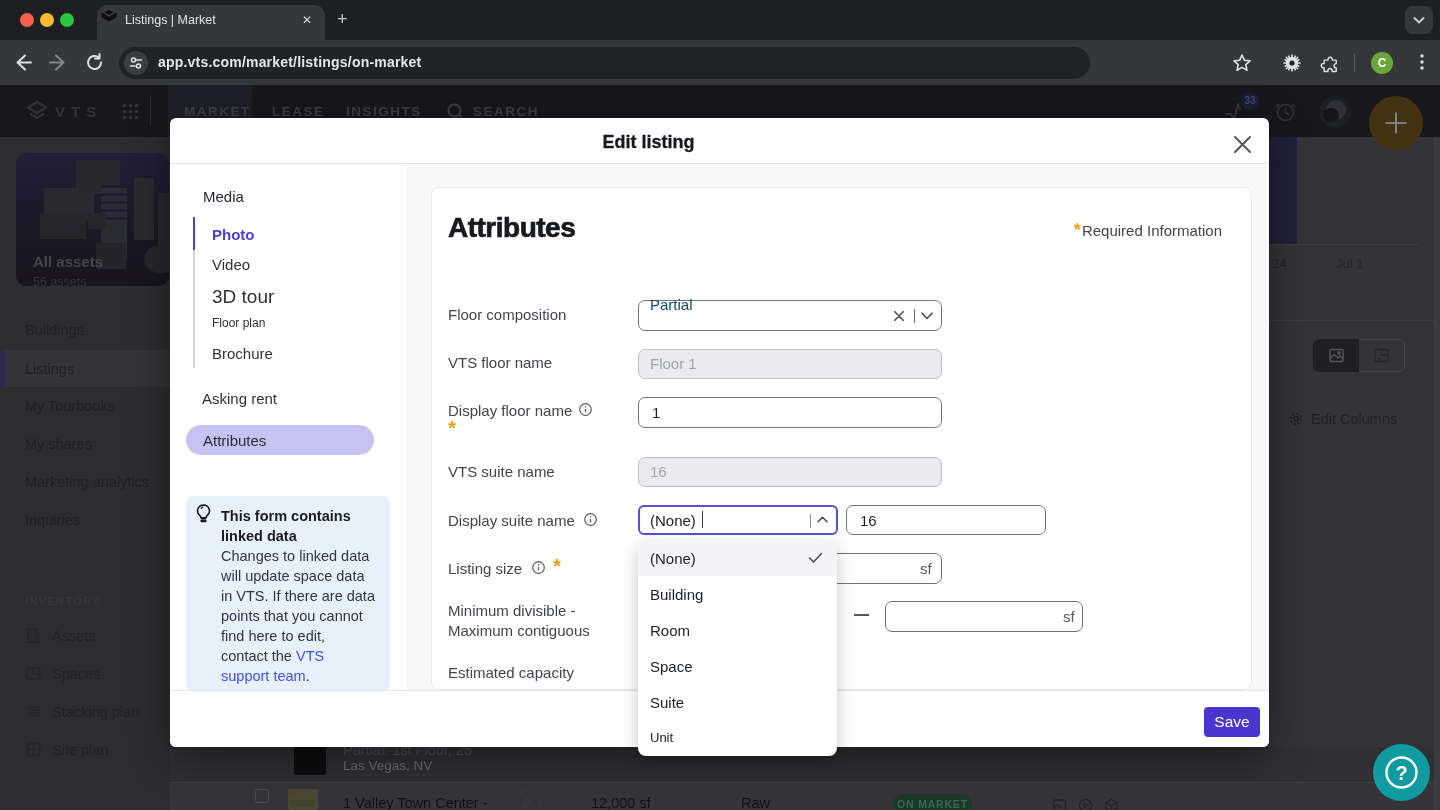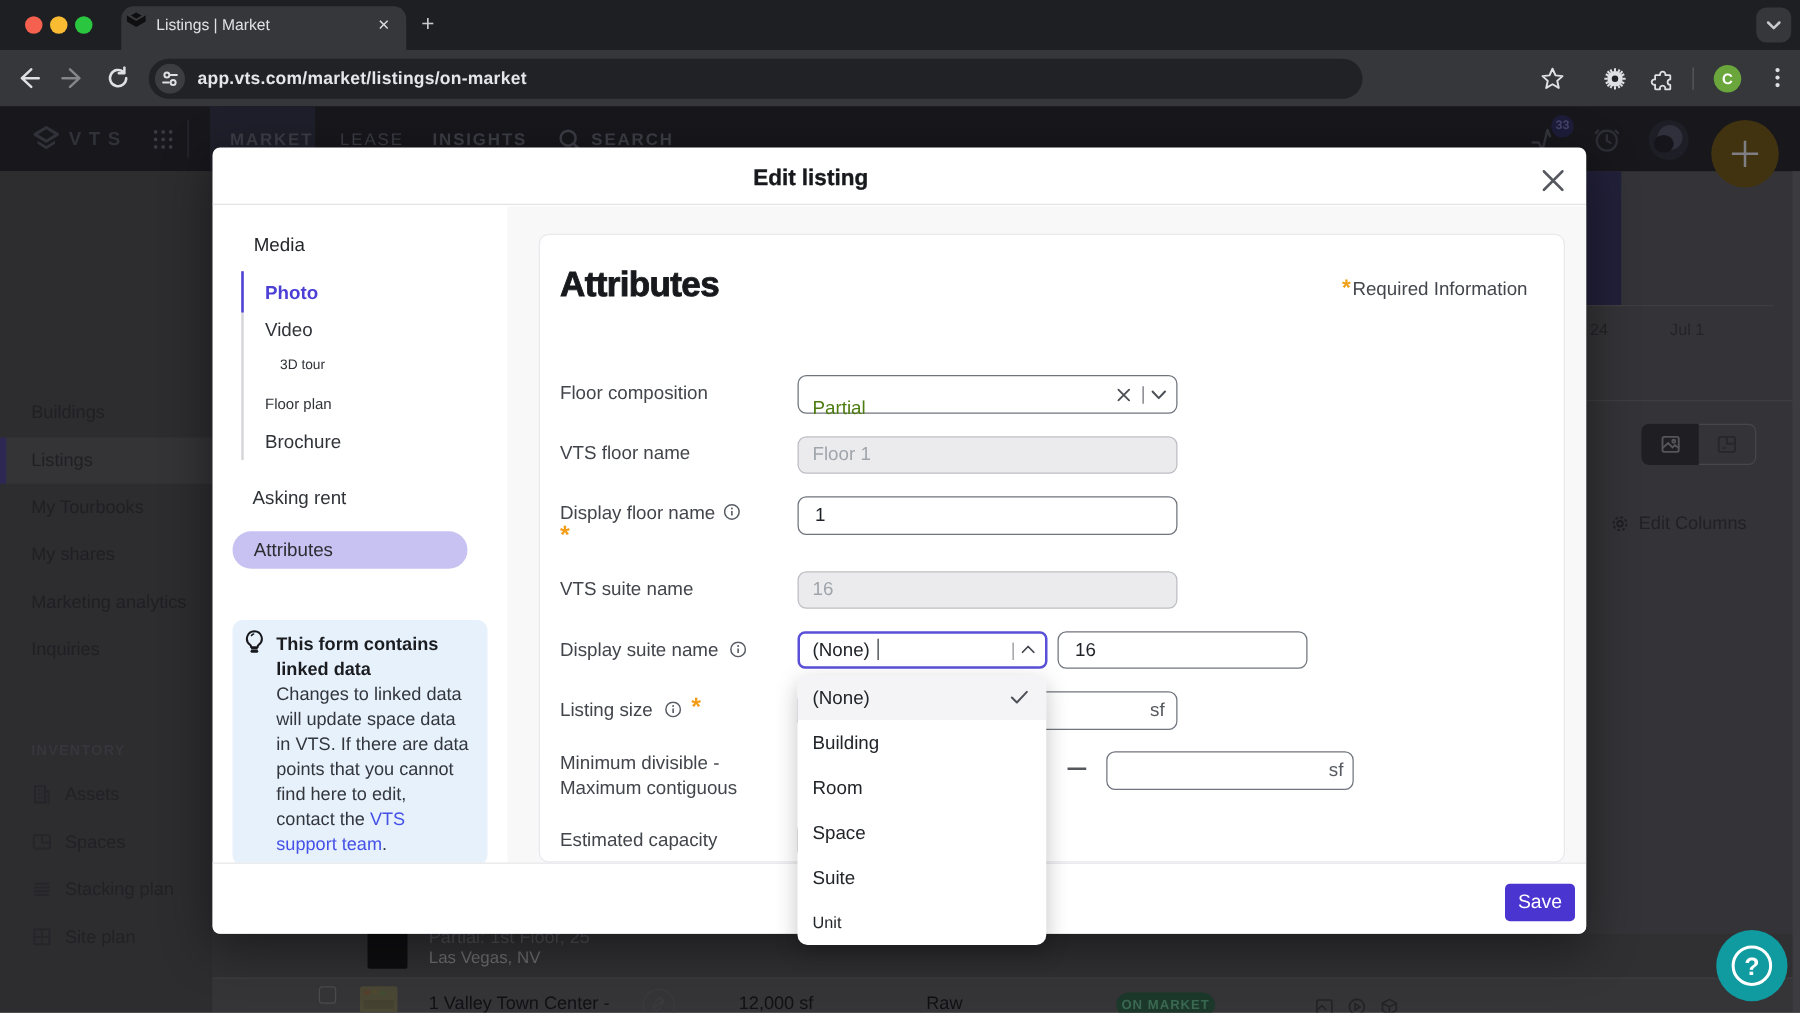--- a/index.html
+++ b/index.html
@@ -133,21 +133,21 @@
           <circle cx="8.5" cy="8.5" r="1.5"></circle>
           <circle cx="14.5" cy="8.5" r="1.5"></circle>
       <circle cx="2.5" cy="14.5" r="1.5"></circle>
           <circle cx="8.5" cy="14.5" r="1.5"></circle>
           <circle cx="14.5" cy="14.5" r="1.5"></circle>
     </g>
       </svg>
   </div>
   <div class="abs" style="left:150px;top:96px;width:1px;height:30px;background:#2a2a31;"></div>
   <div class="abs" style="left:184px;top:104px;font-size:13.5px;font-weight:bold;letter-spacing:1.5px;color:#3d3d47;">MARKET</div>
-  <div class="abs" style="left:272px;top:104px;font-size:13.5px;font-weight:normal;letter-spacing:1.5px;color:#3d3d47;">LEASE</div>
+  <div class="abs" style="left:272px;top:104px;font-size:13.5px;font-weight:bold;letter-spacing:1.5px;color:#3d3d47;">LEASE</div>
   <div class="abs" style="left:346px;top:104px;font-size:13.5px;font-weight:bold;letter-spacing:1.5px;color:#3d3d47;">INSIGHTS</div>
   <div class="abs" style="left:447px;top:103px;width:17px;height:17px;">
     <svg width="17" height="17" viewBox="0 0 17 17">
         <circle cx="7.5" cy="7.5" r="6" stroke="#3d3d47" stroke-width="2" fill="none"></circle>
         <path d="M12 12 L16 16" stroke="#3d3d47" stroke-width="2"></path>
       </svg>
   </div>
   <div class="abs" style="left:473px;top:104px;font-size:13.5px;font-weight:bold;letter-spacing:1.5px;color:#3d3d47;">SEARCH</div>
 
   <div class="abs" style="left:1225px;top:101px;width:22px;height:22px;">
@@ -168,20 +168,37 @@
     <div class="abs" style="left:4px;top:12px;width:16px;height:14px;border-radius:50%;background:#15151b;"></div>
   </div>
   <div class="abs" style="left:1369px;top:96px;width:54px;height:54px;border-radius:50%;background:#423310;">
     <svg width="54" height="54" viewBox="0 0 54 54">
         <path d="M27 16.5 L27 37.5 M16.5 27 L37.5 27" stroke="#7e7e84" stroke-width="2"></path>
       </svg>
   </div>
 
   <div class="abs" style="left:0;top:137px;width:170px;height:673px;background:#2d2d30;"></div>
 
+  <div class="abs" style="left:16px;top:153px;width:153px;height:133px;border-radius:10px;background:linear-gradient(180deg,#231e36 0%,#1a1725 70%,#181520 100%);overflow:hidden;">
+    <div class="abs" style="left:60px;top:7px;width:44px;height:34px;background:#28282e;"></div>
+    <div class="abs" style="left:85px;top:32px;width:26px;height:74px;background:#2b2b33;border-top:3px solid #201c2e;"></div>
+    <div class="abs" style="left:85px;top:40px;width:26px;height:3px;background:#211d30;"></div>
+    <div class="abs" style="left:85px;top:48px;width:26px;height:3px;background:#211d30;"></div>
+    <div class="abs" style="left:85px;top:56px;width:26px;height:3px;background:#211d30;"></div>
+    <div class="abs" style="left:85px;top:64px;width:26px;height:3px;background:#211d30;"></div>
+    <div class="abs" style="left:118px;top:25px;width:20px;height:62px;background:#292930;"></div>
+    <div class="abs" style="left:142px;top:40px;width:22px;height:60px;background:#27272d;"></div>
+    <div class="abs" style="left:28px;top:35px;width:50px;height:32px;background:#29292f;border-radius:2px;"></div>
+    <div class="abs" style="left:24px;top:60px;width:46px;height:26px;background:#25252b;"></div>
+    <div class="abs" style="left:72px;top:60px;width:18px;height:16px;background:#25252b;"></div>
+    <div class="abs" style="left:80px;top:90px;width:30px;height:26px;background:#24242a;"></div>
+    <div class="abs" style="left:128px;top:92px;width:34px;height:28px;border-radius:50%;background:#26262c;"></div>
+    <div class="abs" style="left:17px;top:100px;font-size:15px;font-weight:bold;color:#43434a;">All assets</div>
+    <div class="abs" style="left:17px;top:122px;font-size:12.5px;color:#333338;">56 assets</div>
+  </div>
 
   <div class="abs" style="left:0;top:350px;width:170px;height:37px;background:#343437;"></div>
   <div class="abs" style="left:0;top:350px;width:5px;height:37px;background:#2d2754;"></div>
   <div class="abs" style="left:25px;top:322px;font-size:14.5px;color:#1f1f24;">Buildings</div>
   <div class="abs" style="left:25px;top:361px;font-size:14.5px;color:#1f1f24;">Listings</div>
   <div class="abs" style="left:25px;top:398px;font-size:14.5px;color:#1f1f24;">My Tourbooks</div>
   <div class="abs" style="left:25px;top:436px;font-size:14.5px;color:#1f1f24;">My shares</div>
   <div class="abs" style="left:25px;top:474px;font-size:14.5px;color:#1f1f24;">Marketing analytics</div>
   <div class="abs" style="left:25px;top:512px;font-size:14.5px;color:#1f1f24;">Inquiries</div>
   <div class="abs" style="left:25px;top:595px;font-size:11.5px;font-weight:bold;letter-spacing:1px;color:#36363c;">INVENTORY</div>
@@ -314,21 +331,21 @@
         <path d="M1 1 L16 16 M16 1 L1 16" stroke="#55585e" stroke-width="2" stroke-linecap="round"></path>
       </svg>
 
     <div class="abs" style="left:236px;top:47px;width:863px;height:525px;background:#f8f8f9;"></div>
 
     <div class="abs" style="left:33px;top:70px;font-size:15px;color:#23262a;">Media</div>
     <div class="abs" style="left:23px;top:99px;width:2px;height:151px;background:#d6d6da;"></div>
     <div class="abs" style="left:23px;top:99px;width:2px;height:33px;background:#4c40d9;"></div>
     <div class="abs" style="left:42px;top:108px;font-size:15px;font-weight:bold;color:#4b3fd6;">Photo</div>
     <div class="abs" style="left:42px;top:138px;font-size:15px;color:#2f3237;">Video</div>
-    <div class="abs" style="left:42px;top:168px;font-size:11px;color:#2f3237;margin-left:12px;">3D tour</div>
+    <div class="abs" style="left:42px;top:168px;font-size:19px;color:#2f3237;">3D tour</div>
     <div class="abs" style="left:42px;top:198px;font-size:12px;color:#2f3237;">Floor plan</div>
     <div class="abs" style="left:42px;top:227px;font-size:15px;color:#2f3237;">Brochure</div>
     <div class="abs" style="left:32px;top:272px;font-size:15px;color:#2f3237;">Asking rent</div>
     <div class="abs" style="left:16px;top:307px;width:188px;height:30px;border-radius:15px;background:#c8c2f2;"></div>
     <div class="abs" style="left:33px;top:314px;font-size:15px;color:#2a2d31;">Attributes</div>
 
     <div class="abs" style="left:16px;top:378px;width:204px;height:196px;border-radius:8px;background:#e6f1fc;"></div>
     <svg class="abs" style="left:26px;top:386px;" width="15" height="19" viewBox="0 0 15 19">
       <path d="M7.5 1 a6 6 0 0 1 3.4 10.9 c-0.8 0.6 -0.8 1.2 -0.8 1.8 h-5.2 c0 -0.6 0 -1.2 -0.8 -1.8 A6 6 0 0 1 7.5 1 Z" stroke="#17191d" stroke-width="1.6" fill="none" stroke-linejoin="round"></path>
       <path d="M4.9 14.6 h5.2" stroke="#17191d" stroke-width="1.8" fill="none"></path>
@@ -337,21 +354,21 @@
     </svg>
     <div class="abs" style="left:51px;top:428px;width:175px;font-size:14.5px;line-height:20px;color:#33363c;white-space:nowrap;">Changes to linked data<br>will update space data<br>in VTS. If there are data<br>points that you cannot<br>find here to edit,<br>contact the <span style="color:#4450e6;">VTS</span><br><span style="color:#4450e6;">support team</span>.</div>
     <div class="abs" style="left:51px;top:388px;width:160px;font-size:14.5px;line-height:20px;font-weight:bold;color:#1a1c20;">This form contains linked data</div>
 
     <div class="abs" style="left:261px;top:69px;width:821px;height:503px;background:#fff;border:1px solid #e8e9ec;border-radius:8px;"></div>
     <div class="abs" style="left:278px;top:94px;font-size:28px;font-weight:800;color:#17191c;letter-spacing:-0.5px;-webkit-text-stroke:0.7px #17191c;">Attributes</div>
     <div class="abs" style="left:852px;top:102px;width:200px;text-align:right;font-size:15px;color:#43464c;white-space:nowrap;"><span style="color:#f0a11a;font-size:18px;font-weight:bold;">*</span> Required Information</div>
 
     <div class="abs" style="left:278px;top:188px;font-size:15px;color:#42454b;">Floor composition</div>
     <div class="abs" style="left:468px;top:182px;width:304px;height:31px;border:1.5px solid #70757d;border-radius:7px;"></div>
-    <div class="abs" style="left:480px;top:200px;font-size:15px;color:#4d7c0f;">Partial</div>
+    <div class="abs" style="left:480px;top:178px;font-size:15px;color:#0c4a6e;">Partial</div>
     <svg class="abs" style="left:724px;top:193px;" width="10" height="10" viewBox="0 0 10 10">
         <path d="M0.5 0.5 L9.5 9.5 M9.5 0.5 L0.5 9.5" stroke="#4a4e55" stroke-width="1.5" stroke-linecap="round"></path>
       </svg>
     <div class="abs" style="left:744px;top:191px;width:1px;height:14px;background:#6d7076;"></div>
     <svg class="abs" style="left:751px;top:194px;" width="12" height="8" viewBox="0 0 12 8">
         <path d="M1 1.2 L6 6.5 L11 1.2" stroke="#4a4e55" stroke-width="1.6" fill="none" stroke-linecap="round" stroke-linejoin="round"></path>
       </svg>
 
     <div class="abs" style="left:278px;top:236px;font-size:15px;color:#42454b;">VTS floor name</div>
     <div class="abs" style="left:468px;top:231px;width:304px;height:30px;border:1px solid #bcbfc4;border-radius:7px;background:#ebebed;"></div>

